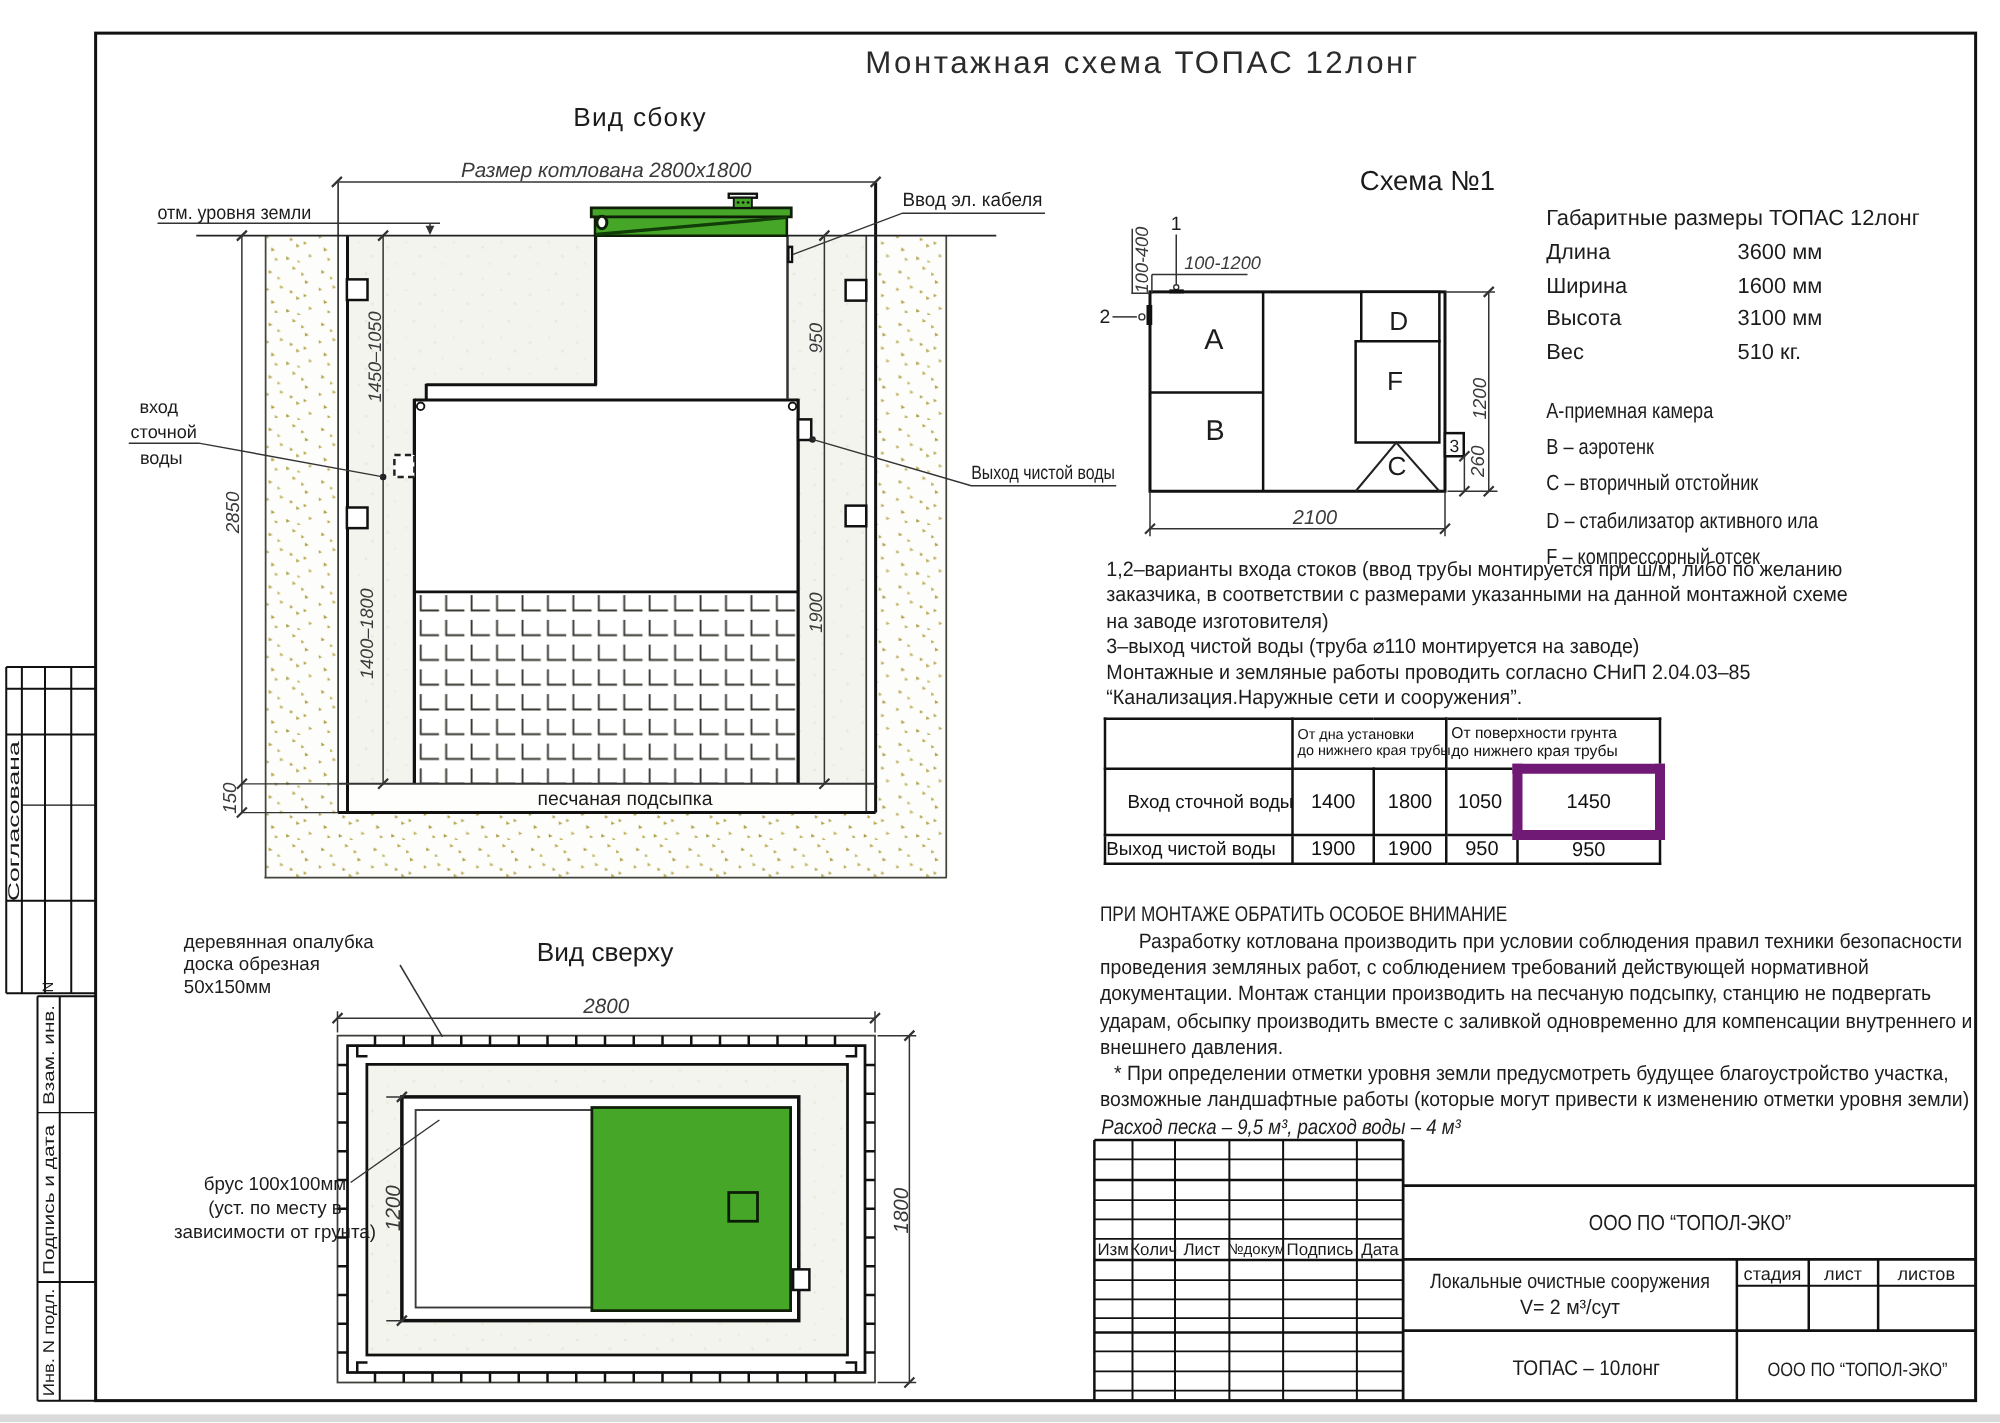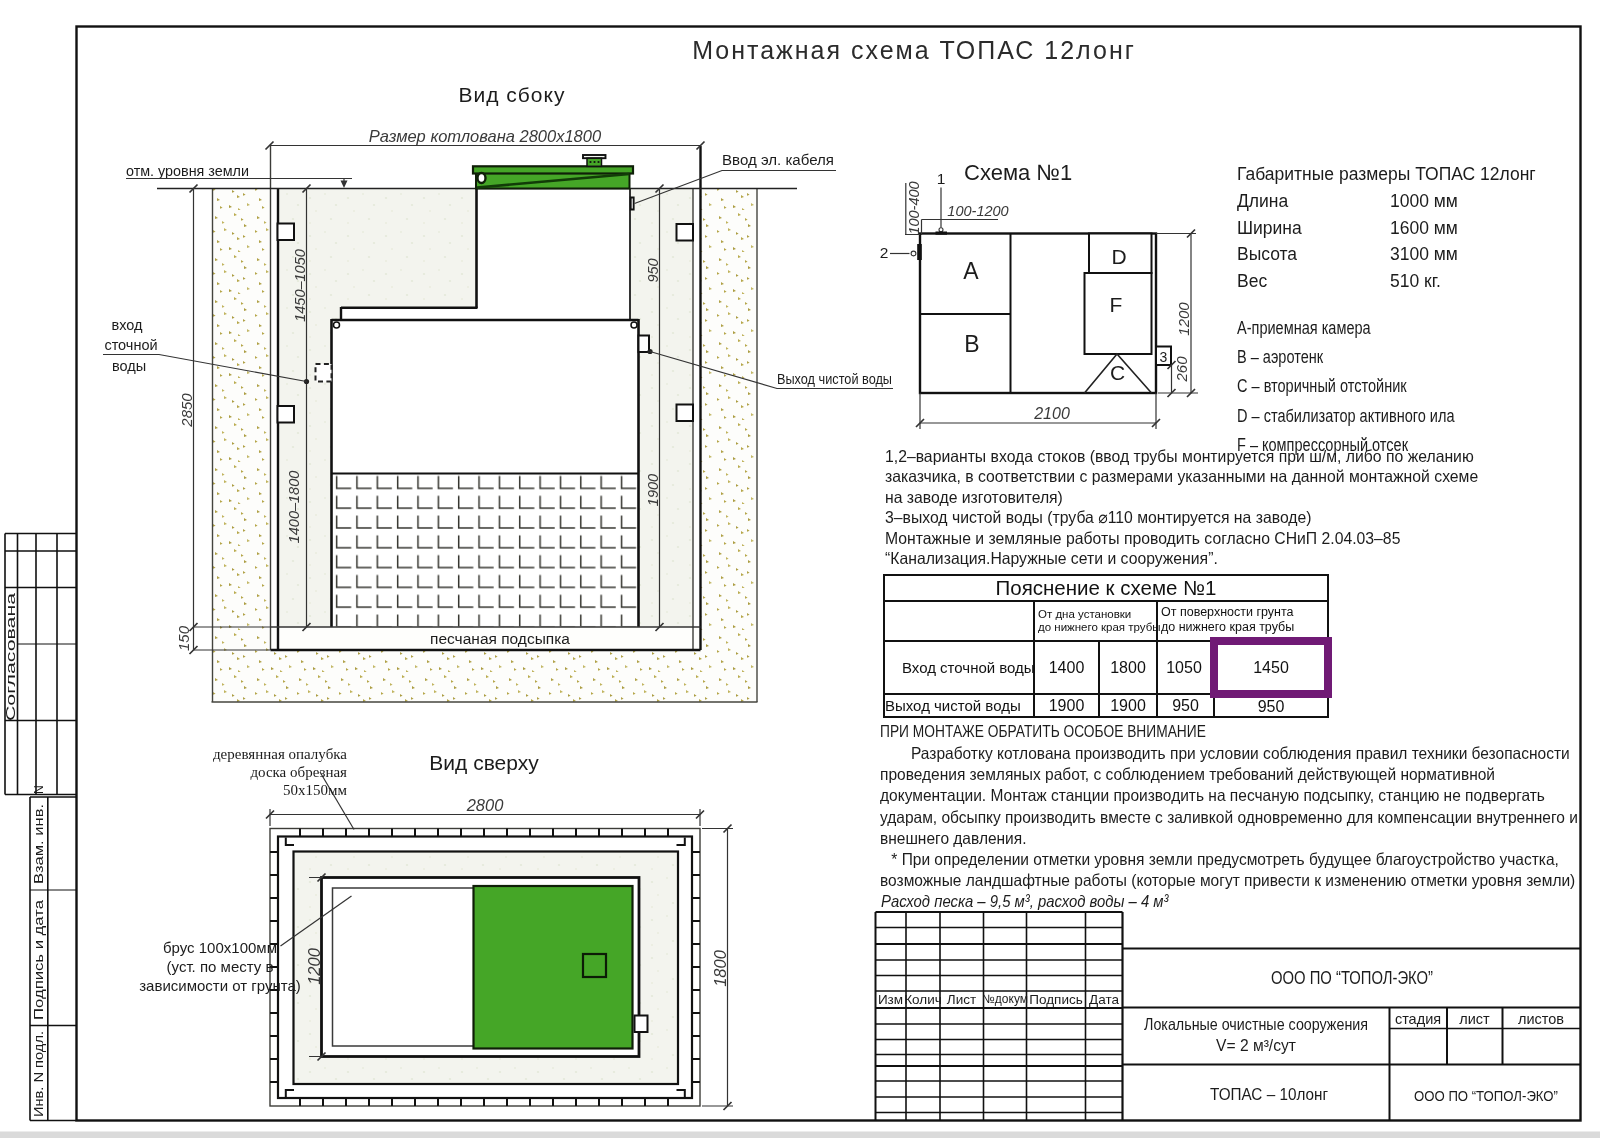--- a/index.html
+++ b/index.html
@@ -275,26 +275,26 @@
 
 <path d="M905.8 183 L905.8 234.5 M905 234.5 L920 234.5" stroke="#333" stroke-width="1.2" fill="none"></path>
 <text x="0" y="0" font-size="14.5" text-anchor="middle" class="dim" transform="translate(918.5 208) rotate(-90)">100-400</text>
 
 <text x="884" y="258" font-size="15.5" text-anchor="middle">2</text>
 <path d="M890 253.5 L909.5 253.5" stroke="#333" stroke-width="1.2" fill="none"></path>
 <circle cx="913.5" cy="253.5" r="2.4" fill="none" stroke="#333" stroke-width="1.1"></circle>
 <rect x="917.2" y="244" width="4.6" height="16" fill="#111"></rect>
 </svg>
 
-<div class="t" style="left:964px;top:132px;width:200px;text-align:left;font-size:22px;margin-top:28px;">Схема №1</div>
+<div class="t" style="left:996px;top:132px;width:200px;text-align:right;font-size:22px;">Схема №1</div>
 
 <div class="t" style="left:1237px;top:164px;font-size:17.5px;">Габаритные размеры ТОПАС 12лонг</div>
 
 <div class="t" style="left:1237px;top:191px;font-size:17.5px;">Длина</div>
-<div class="t" style="left:1390px;top:191px;font-size:17.5px;">1000 мм</div>
+<div class="t" style="left:1390px;top:191px;font-size:17.5px;">3600 мм</div>
 
 <div class="t" style="left:1237px;top:218px;font-size:17.5px;">Ширина</div>
 <div class="t" style="left:1390px;top:218px;font-size:17.5px;">1600 мм</div>
 
 <div class="t" style="left:1237px;top:244px;font-size:17.5px;">Высота</div>
 <div class="t" style="left:1390px;top:244px;font-size:17.5px;">3100 мм</div>
 
 <div class="t" style="left:1237px;top:271px;font-size:17.5px;">Вес</div>
 <div class="t" style="left:1390px;top:271px;font-size:17.5px;">510 кг.</div>
 
@@ -316,23 +316,20 @@
 <div class="t" style="left:883px;top:574px;">
 <table style="border-collapse:collapse;table-layout:fixed;width:444px;font-family:'Liberation Sans',sans-serif;color:#111;">
  <colgroup>
           <col style="width:150px">
           <col style="width:65px">
           <col style="width:58px">
           <col style="width:57px">
           <col style="width:114px">
         </colgroup>
  <tbody>
-          <tr>
-            <td colspan="5" style="border:2px solid #111;height:24px;text-align:center;font-size:20.5px;padding:0;">Пояснение к схеме №1</td>
-          </tr>
  <tr style="height:40px;">
    <td style="border:2px solid #111;padding:0;"></td>
    <td colspan="2" style="border:2px solid #111;padding:0 0 0 3px;font-size:11.5px;line-height:13px;">От дна установки<br>до нижнего края трубы</td>
    <td colspan="2" style="border:2px solid #111;padding:0 0 0 3px;font-size:12.5px;line-height:15px;">От поверхности грунта<br>до нижнего края трубы</td>
  </tr>
  <tr style="height:23px;font-size:16px;">
    <td style="border:2px solid #111;padding:17px;font-size:15px;">Вход сточной воды</td>
    <td style="border:2px solid #111;padding:0;text-align:center;">1400</td>
    <td style="border:2px solid #111;padding:0;text-align:center;">1800</td>
    <td style="border:2px solid #111;padding:0;text-align:center;">1050</td>
@@ -415,21 +412,21 @@
 </g>
 <text x="0" y="0" font-size="16.5" text-anchor="middle" class="dim" transform="translate(320 966.5) rotate(-90)">1200</text>
 
 <path d="M320 772 L354 829.5" stroke="#333" stroke-width="1.2" fill="none"></path>
 
 <path d="M280.5 946 L351.5 896" stroke="#333" stroke-width="1.2" fill="none"></path>
 </svg>
 
 <div class="t" style="left:384px;top:751px;width:200px;text-align:center;font-size:21px;">Вид сверху</div>
 
-<div class="t" style="left:147px;top:745px;width:200px;text-align:right;font-size:15px;line-height:18px;font-family:Liberation Serif, serif;">деревянная опалубка<br>доска обрезная<br>50х150мм</div>
+<div class="t" style="left:147px;top:745px;width:200px;text-align:left;font-size:15px;line-height:18px;">деревянная опалубка<br>доска обрезная<br>50х150мм</div>
 
 <div class="t" style="left:120px;top:938px;width:200px;text-align:center;font-size:15px;line-height:19px;">брус 100х100мм<br>(уст. по месту в<br>зависимости от грунта)</div>
 
 <svg id="stamp" width="1600" height="1138" viewBox="0 0 1600 1138">
 
 <g stroke="#111" fill="none">
   <path d="M875.5 912 L1122.5 912" stroke-width="2"></path>
   <path d="M875.5 927.5 L1122.5 927.5" stroke-width="1.4"></path>
   <path d="M875.5 944 L1122.5 944" stroke-width="2"></path>
   <path d="M875.5 960 L1122.5 960" stroke-width="1.4"></path>

